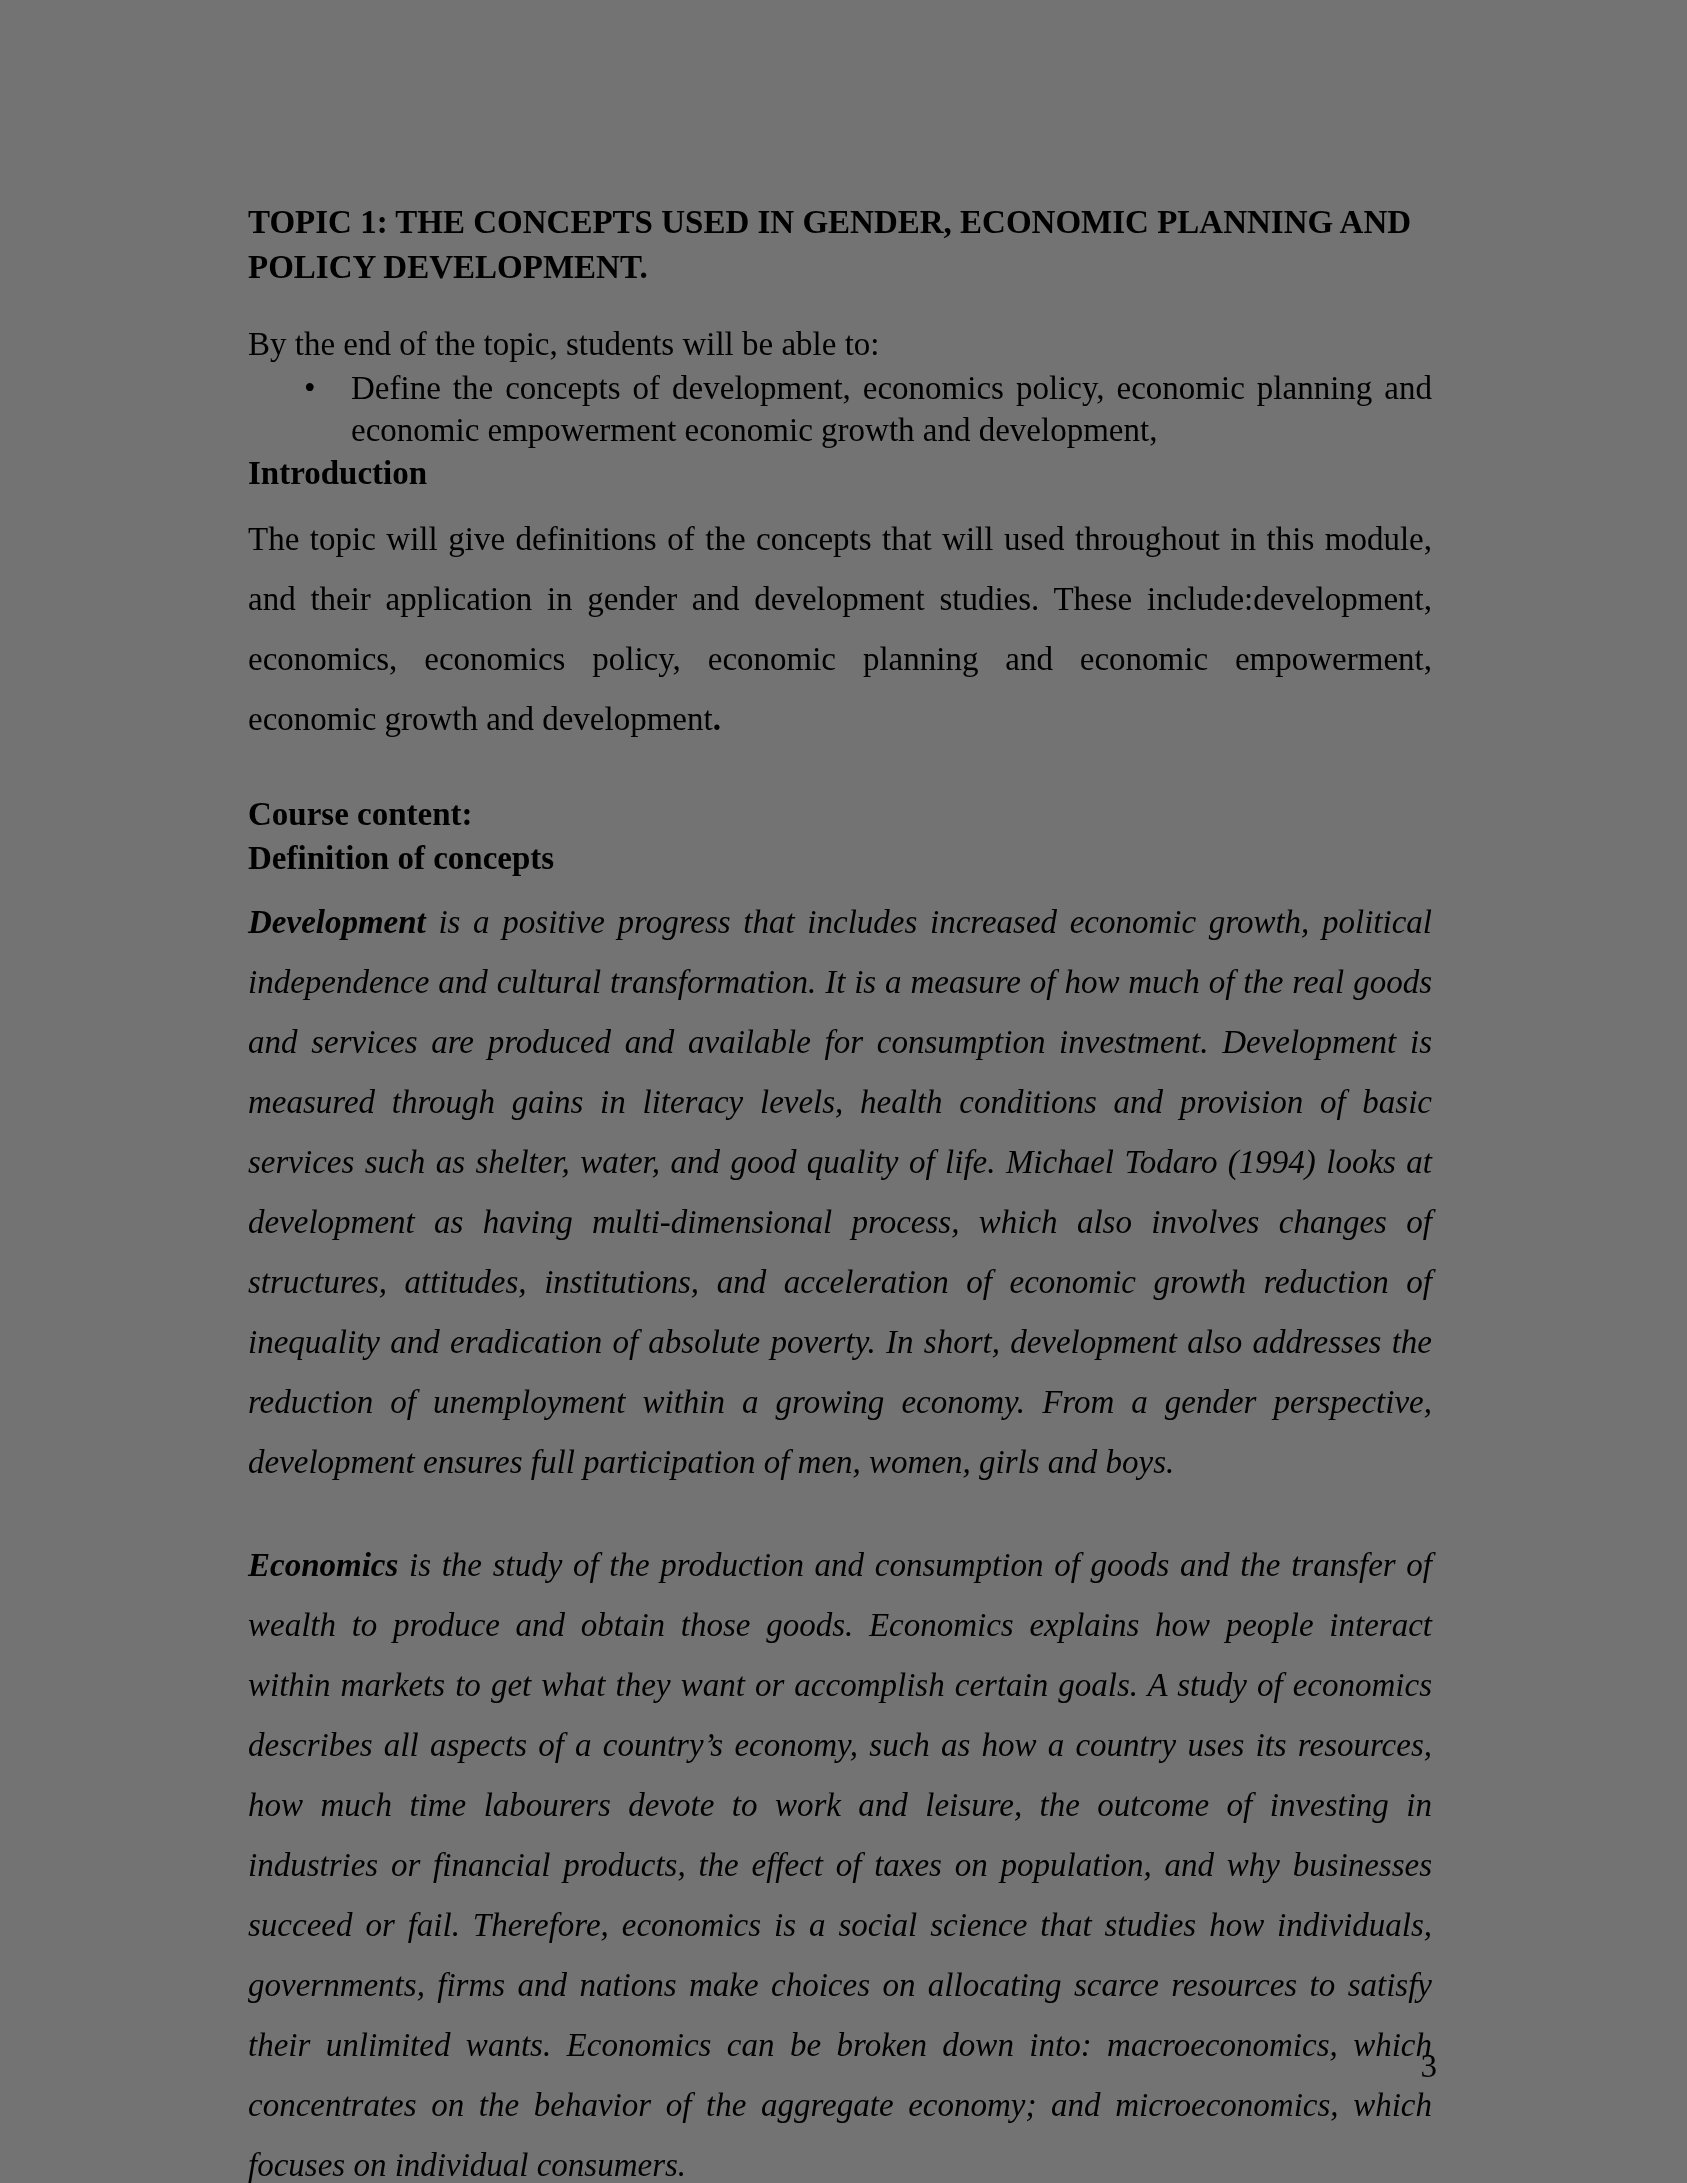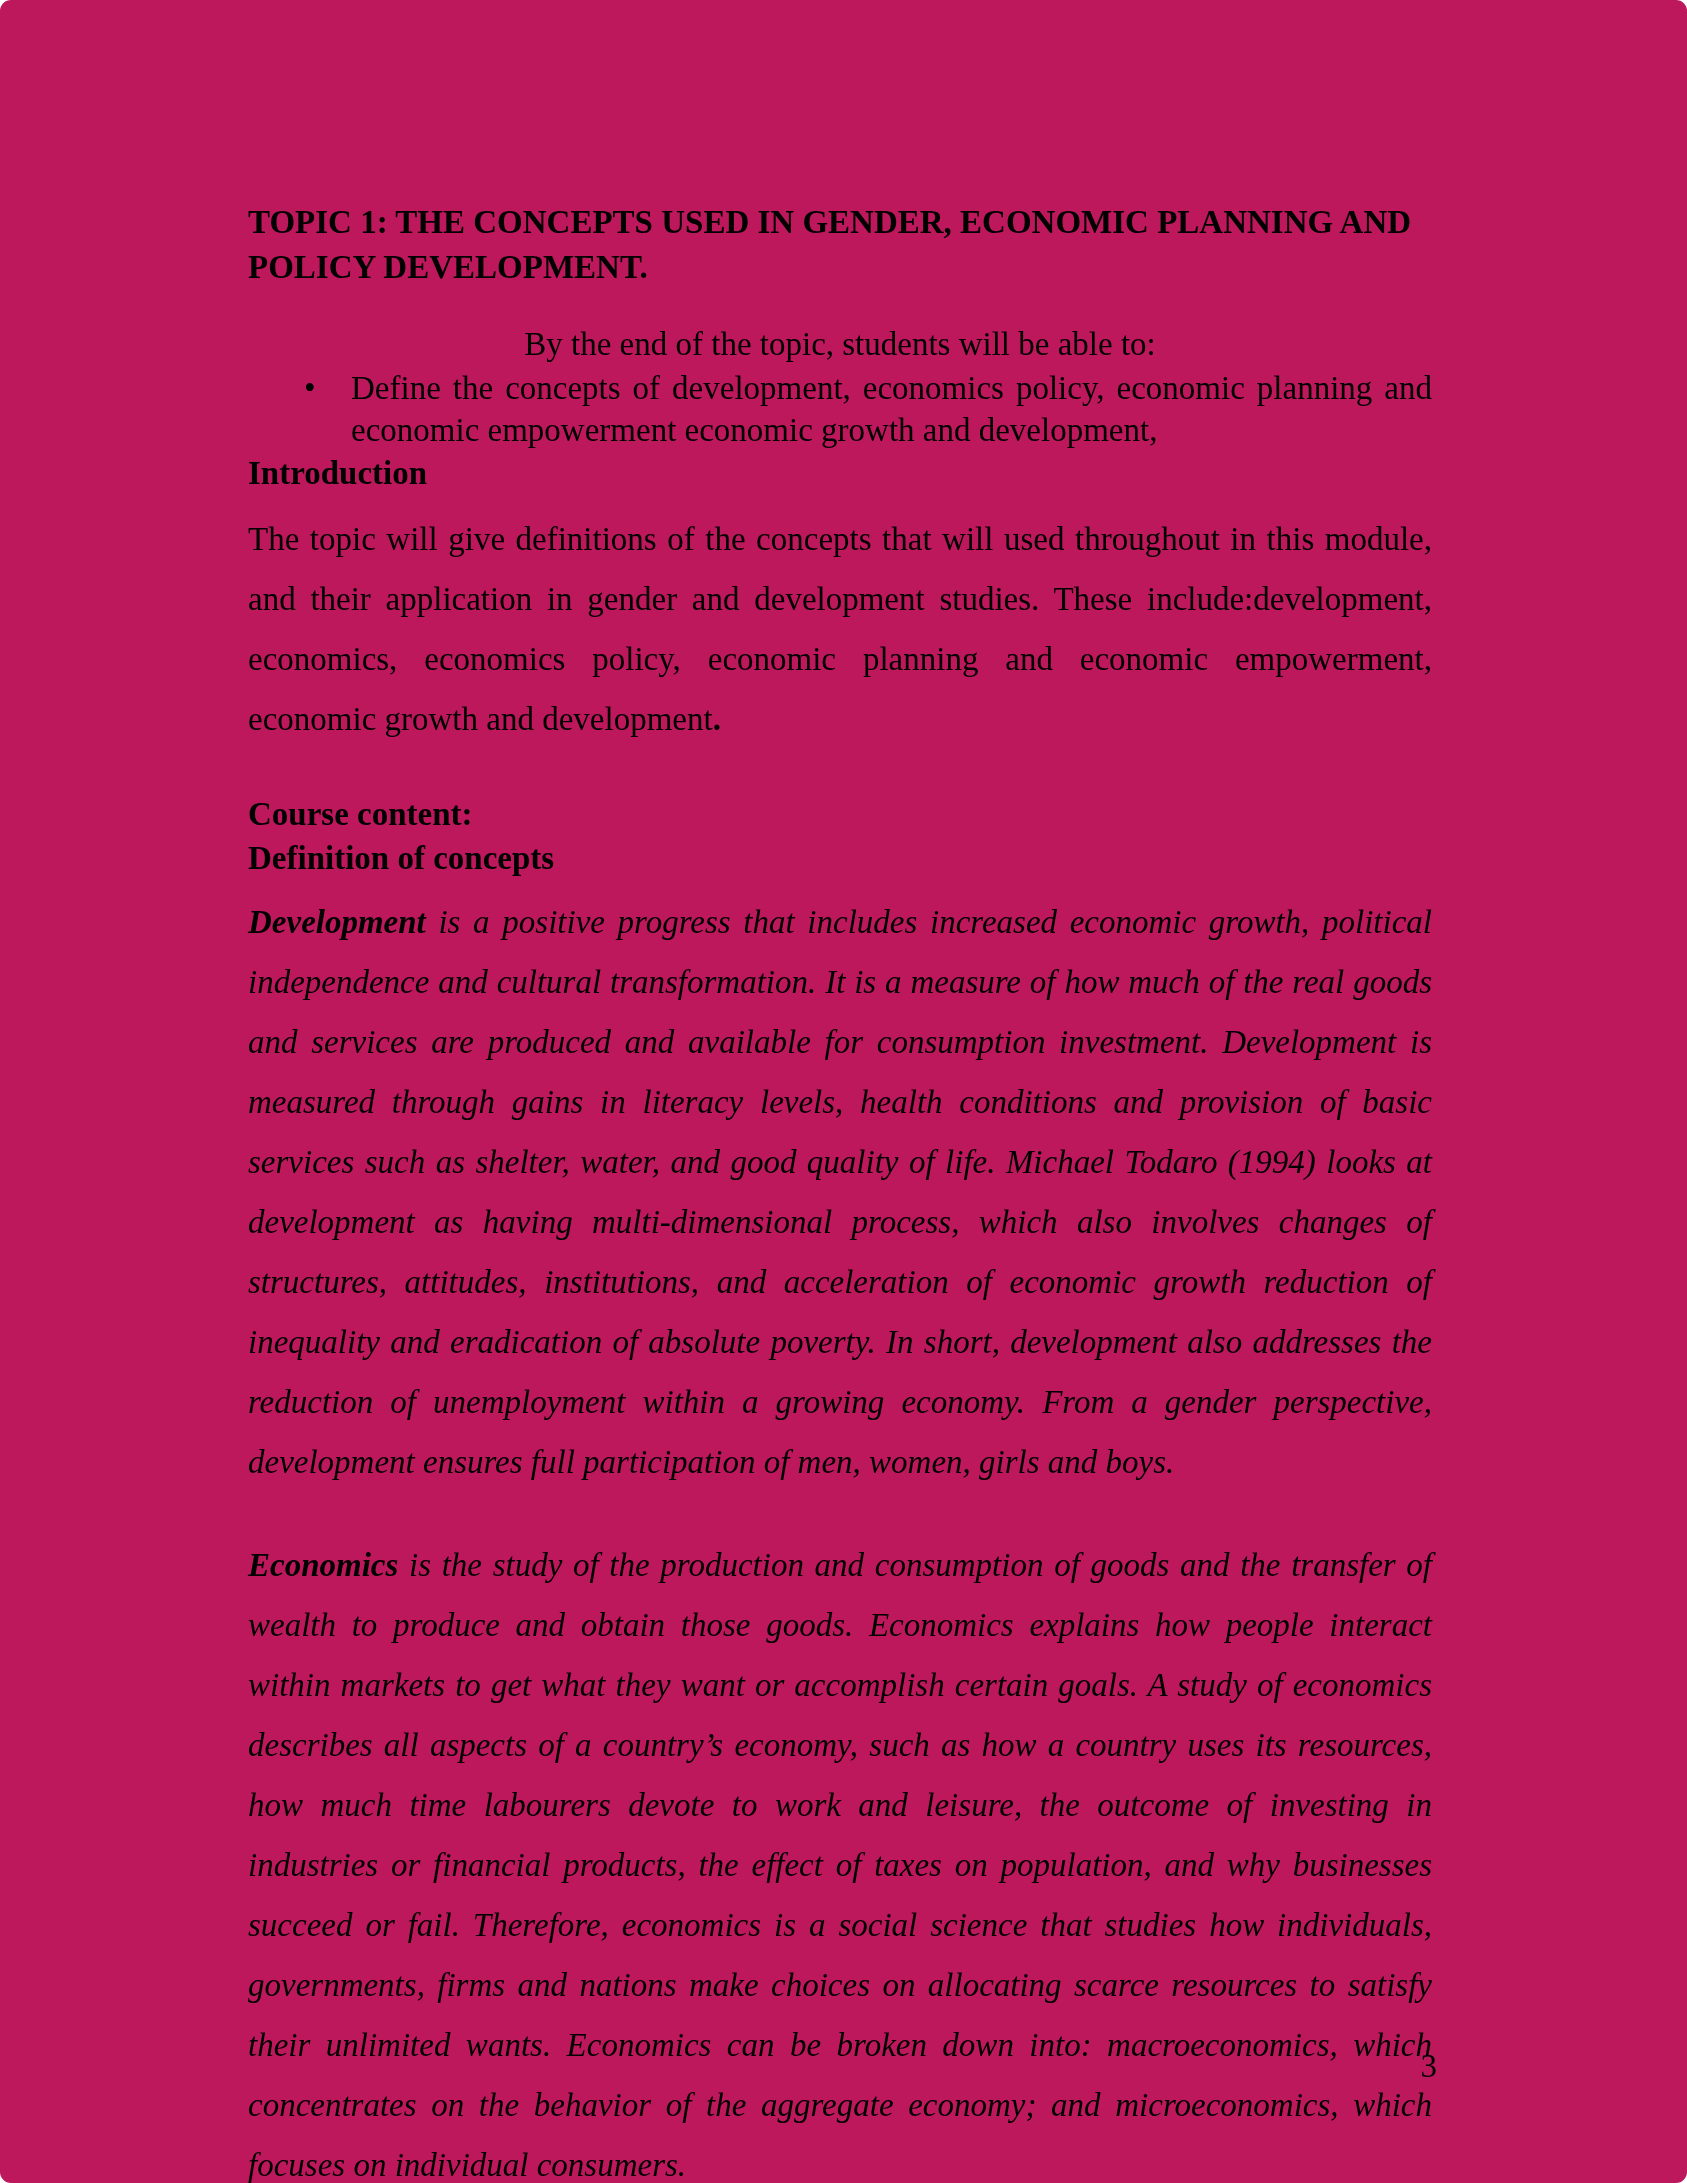--- a/index.html
+++ b/index.html
@@ -5,26 +5,25 @@
 <style>
   html, body {
     margin: 0;
     padding: 0;
     background: #ffffff;
   }
   .page {
     position: relative;
     width: 1687px;
     height: 2183px;
-    background: #be185d;
+    background: #737373;
     color: #000000;
     font-family: "Liberation Serif", "DejaVu Serif", serif;
     font-size: 33px;
     overflow: hidden;
-    border-radius: 11px;
   }
   .content {
     position: absolute;
     left: 248px;
     top: 200px;
     width: 1184px;
   }
   .doc-title {
     font-size: 33px;
     font-weight: 700;
@@ -36,21 +35,20 @@
     font-weight: 700;
     line-height: 44px;
     margin: 0;
   }
   .h-objectives { margin-bottom: 36px; }
   .h-intro { margin-bottom: 14px; }
   .h-course { }
   .lead-line {
     line-height: 44px;
     margin: 0 0 1.3px 0;
-    text-align: center;
   }
   .bullet-item {
     position: relative;
     padding-left: 103px;
     text-align: justify;
     line-height: 42px;
     margin: 0;
   }
   .bullet-icon {
     position: absolute;

